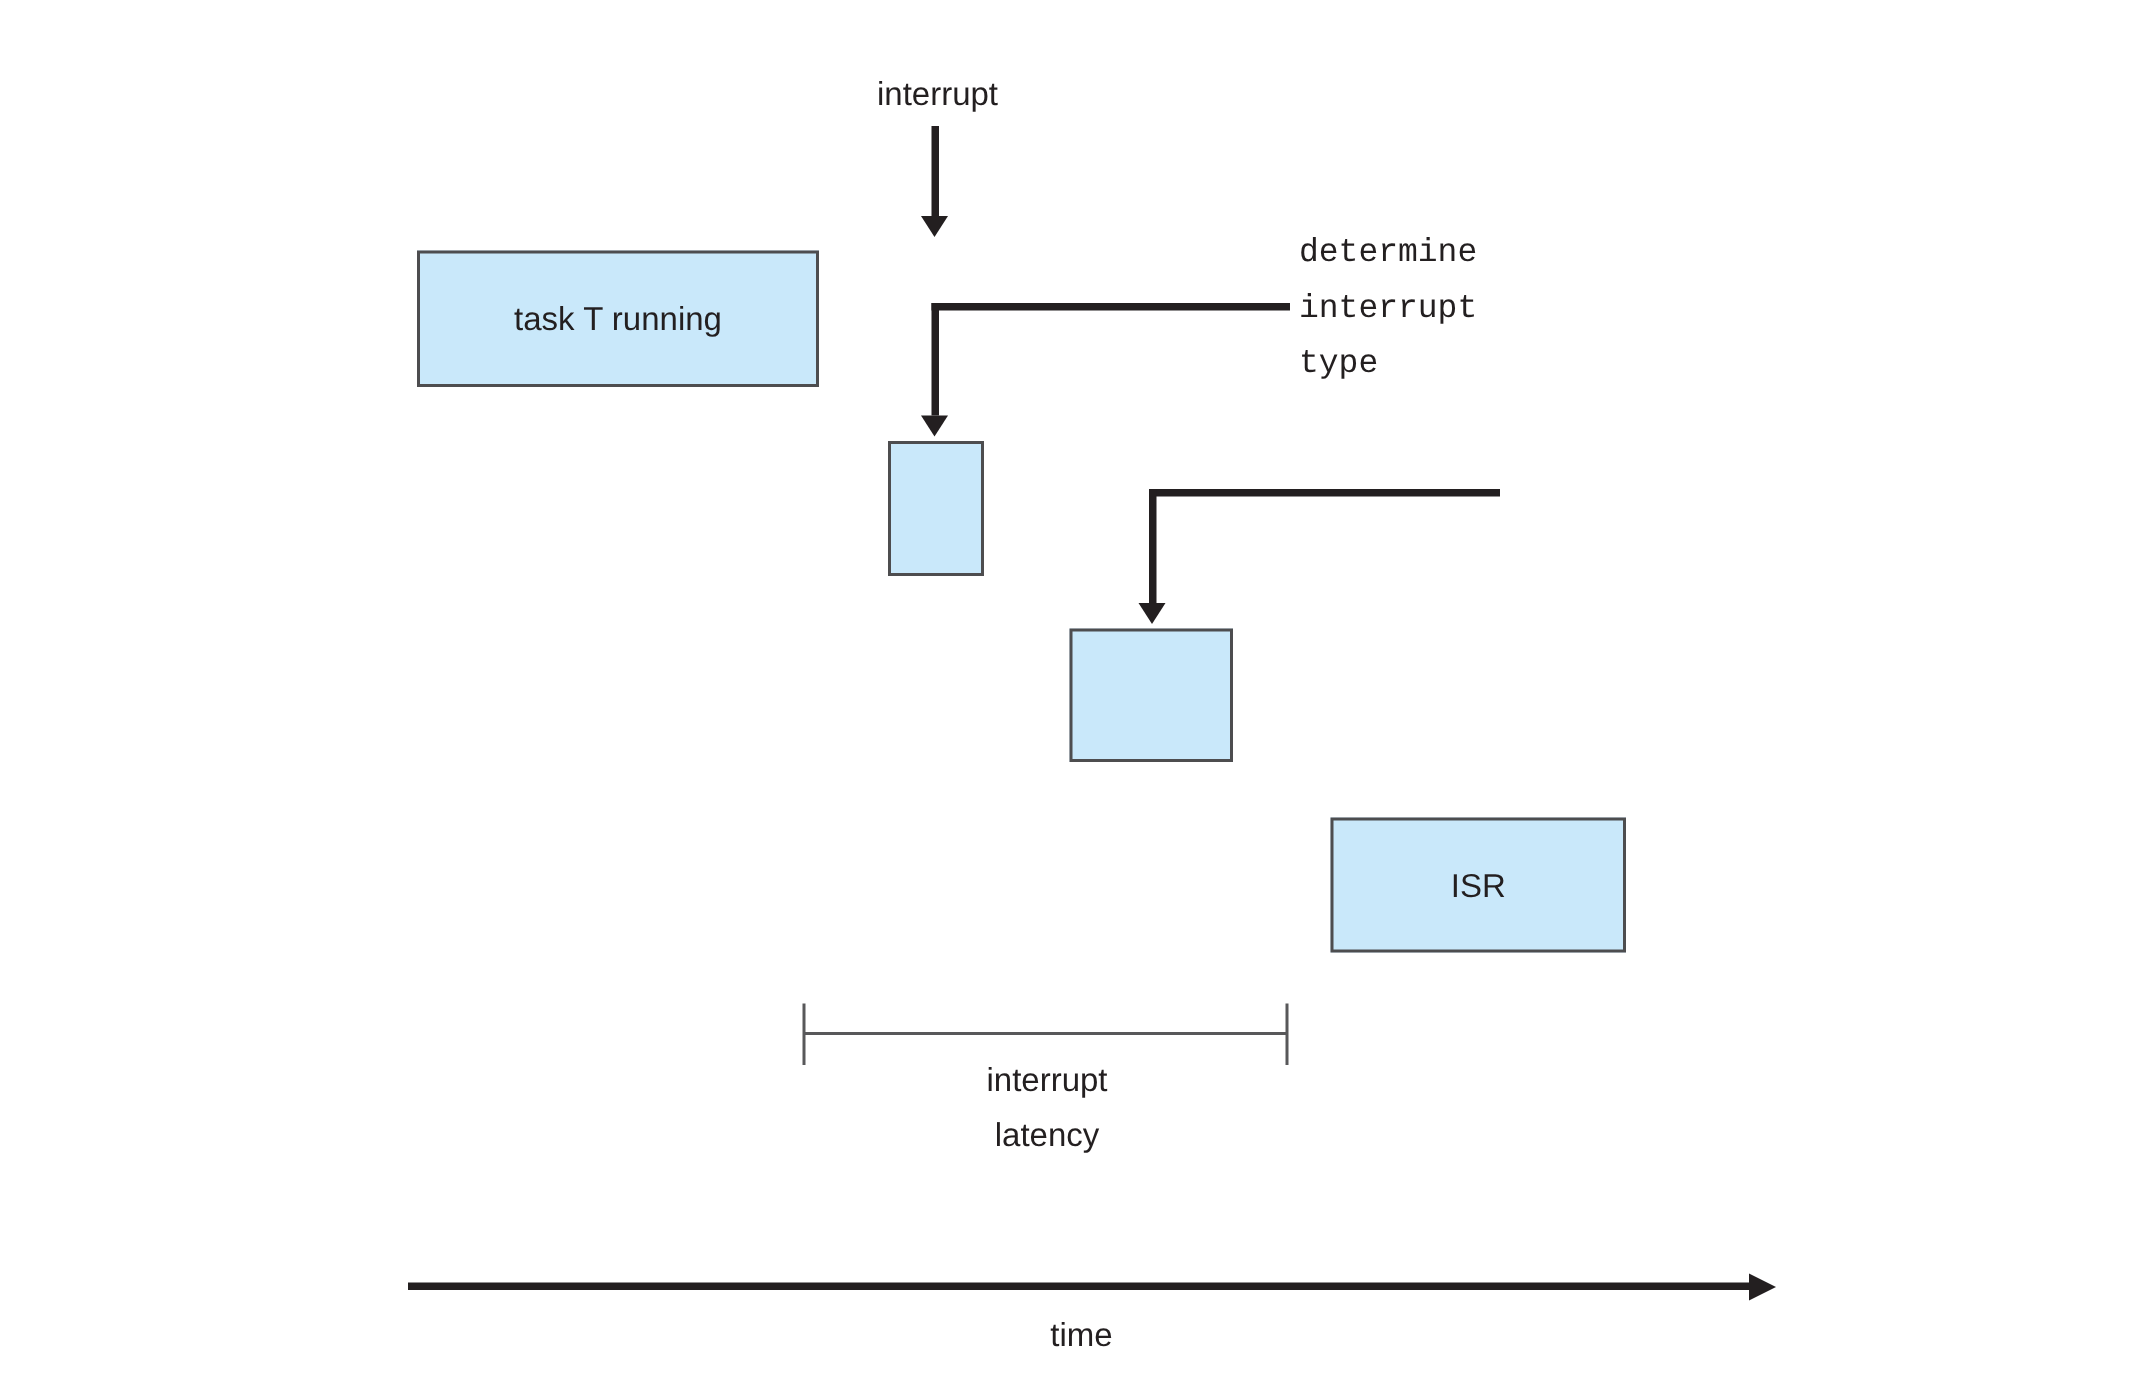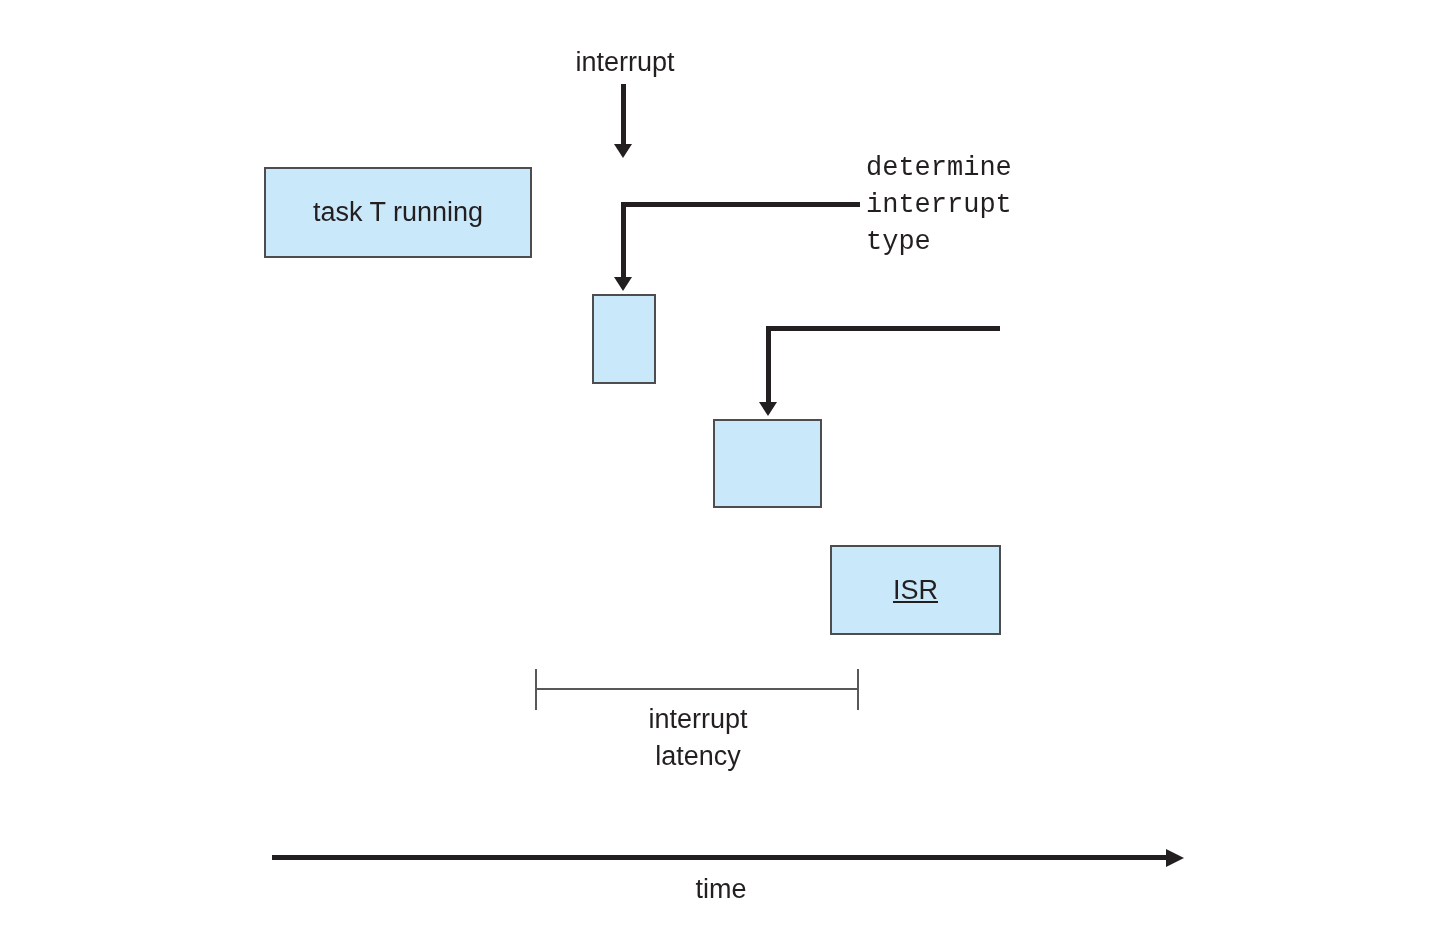--- a/index.html
+++ b/index.html
@@ -15,21 +15,21 @@
     background: var(--background);
     font-family: "Liberation Sans", "DejaVu Sans", sans-serif;
   }
   .canvas {
     position: relative;
     width: 1432px;
     height: 930px;
     background: var(--background);
     overflow: hidden;
     color: var(--text);
-    font-size: 27px;
+    font-size: 22px;
     line-height: 37px;
   }
   .abs { position: absolute; }
   .label { white-space: pre-line; color: var(--text); }
   .label.center { text-align: center; transform: translateX(-50%); }
   .box {
     position: absolute;
     background: var(--box-fill);
     border: 2px solid var(--box-border);
     display: flex;
@@ -51,37 +51,37 @@
     border-top: 9px solid transparent;
     border-bottom: 9px solid transparent;
     border-left: 18px solid var(--line);
   }
 
   
   .interrupt-label   { left: 625px; top: 44px; }
   .arrow1-line       { left: 621px; top: 84px;  width: 5px; height: 60px; }
   .arrow1-head       { left: 614px; top: 144px; }
 
-  .task-box          { left: 264px; top: 167px; width: 268px; height: 91px; }
+  .task-box          { left: 278px; top: 167px; width: 268px; height: 91px; }
 
   .elbow1-h          { left: 621px; top: 202px; width: 239px; height: 5px; }
   .elbow1-v          { left: 621px; top: 202px; width: 5px;  height: 75px; }
   .elbow1-head       { left: 614px; top: 277px; }
   .determine-label   { left: 866px; top: 150px; font-family: Liberation Mono, monospace; }
 
   .small-box         { left: 592px; top: 294px; width: 64px; height: 90px; }
 
   .elbow2-h          { left: 766px; top: 326px; width: 234px; height: 5px; }
   .elbow2-v          { left: 766px; top: 326px; width: 5px;  height: 76px; }
   .elbow2-head       { left: 759px; top: 402px; }
   .context-label     { left: 1008px; top: 300px; }
 
   .medium-box        { left: 713px; top: 419px; width: 109px; height: 89px; }
 
-  .isr-box           { left: 830px; top: 545px; width: 171px; height: 90px; text-decoration: underline; }
+  .isr-box           { left: 887px; top: 545px; width: 197px; height: 90px; }
 
   .bracket-h         { left: 536px; top: 688px; width: 322px; height: 2px; }
   .bracket-tick-left { left: 535px; top: 669px; width: 2px; height: 41px; }
   .bracket-tick-right{ left: 857px; top: 669px; width: 2px; height: 41px; }
   .latency-label     { left: 698px; top: 701px; }
 
   .time-axis-line    { left: 272px; top: 855px; width: 896px; height: 5px; }
   .time-axis-head    { left: 1166px; top: 848.5px; }
   .time-label        { left: 721px; top: 871px; }
 </style>

